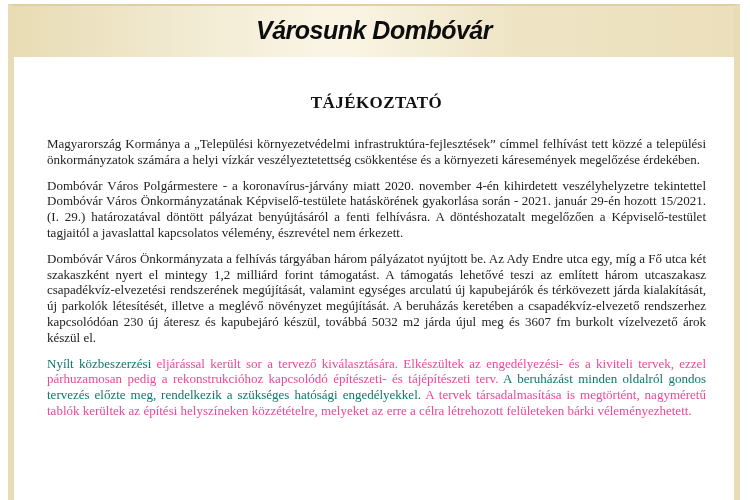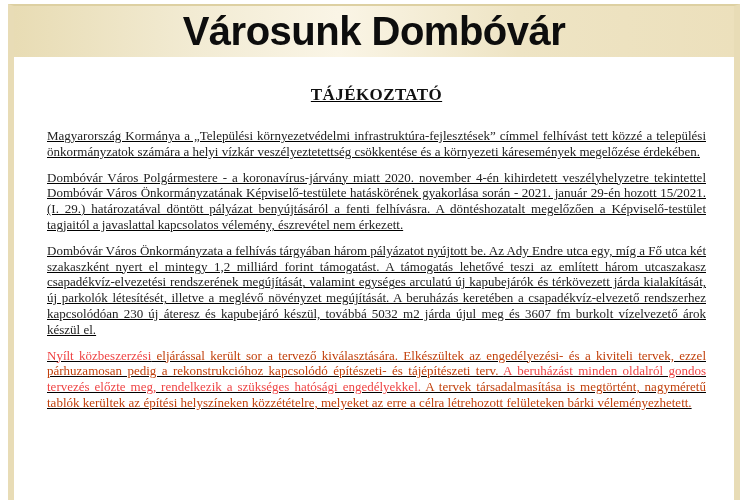--- a/index.html
+++ b/index.html
@@ -22,49 +22,49 @@
     height: 51px;
     background: linear-gradient(to right,
       #e8dcb4 0%, #f2ebd3 25%, #faf5e6 45%, #eee4c4 70%, #ece0bc 100%);
     display: flex;
     align-items: center;
     justify-content: center;
   }
   .page-title {
     font-family: "Liberation Sans", sans-serif;
     font-weight: bold;
-    font-size: 40px;
+    font-size: 25px;
     color: #0d0d0d;
     letter-spacing: -0.5px;
     line-height: 1;
     padding-bottom: 2px;
+    font-style: italic;
   }
   .content {
-    padding: 28px 28px 0 33px;
-    text-decoration: underline;
+    padding: 36px 28px 0 33px;
   }
   .doc-heading {
     text-align: center;
     font-weight: bold;
     font-size: 17px;
     letter-spacing: 0.4px;
     color: #111111;
     margin-bottom: 23px;
   }
   .doc-body p {
     font-size: 13px;
     line-height: 15.8px;
     text-align: justify;
     color: #222222;
     margin-bottom: 10px;
     hyphens: auto;
     -webkit-hyphens: auto;
   }
-  .seg-red { color: #ef4444; }
-  .seg-black { color: #c2410c; }
+  .seg-red { color: #0f766e; }
+  .seg-black { color: #ec4899; }
 </style>
 </head>
 <body>
 
 <div class="page-frame">
 
   <div class="header-band">
     <div class="page-title">Városunk Dombóvár</div>
   </div>
 

